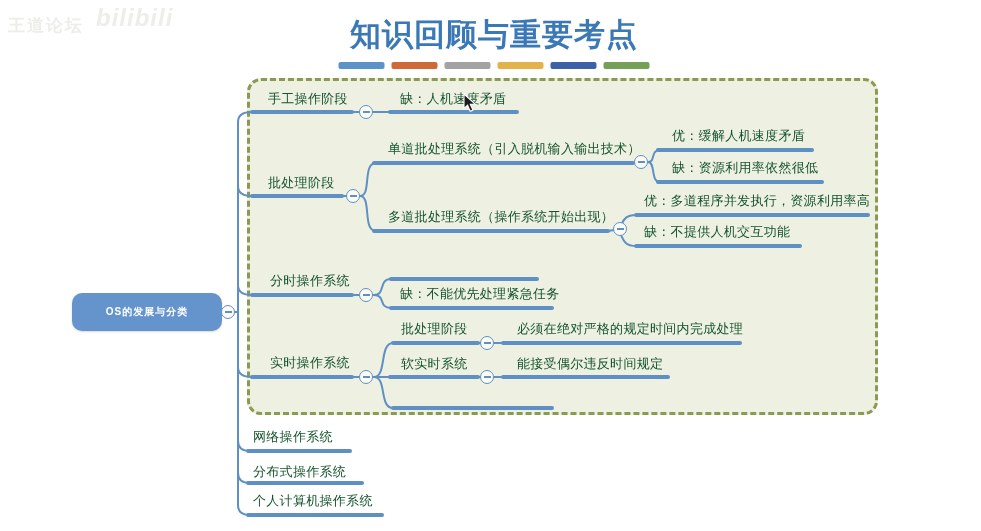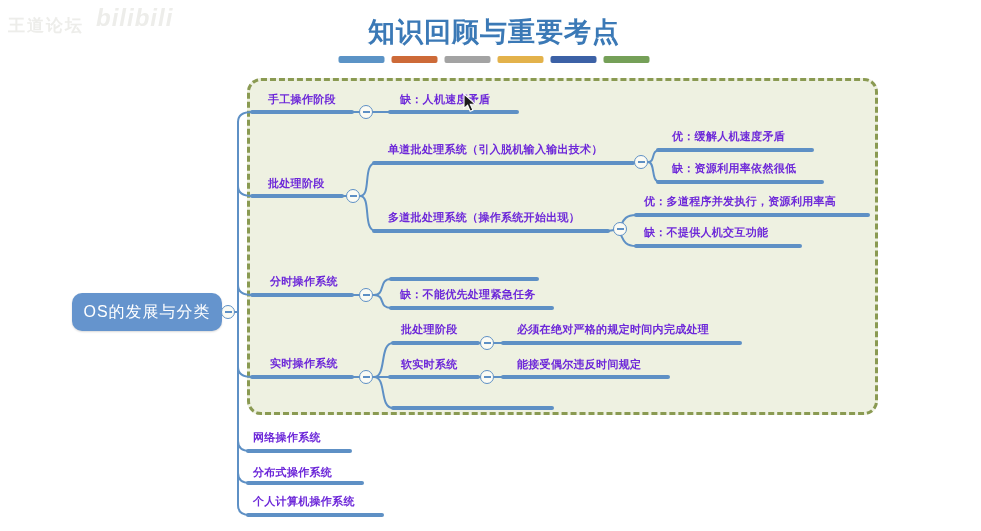--- a/index.html
+++ b/index.html
@@ -7,46 +7,46 @@
     position:relative;width:981px;height:531px;overflow:hidden;background:#ffffff;
     font-family:"Liberation Sans",sans-serif;
   }
   
   .wm{position:absolute;color:#ededea;font-weight:bold;white-space:nowrap;}
   #wm-site{left:8px;top:14px;font-size:17px;letter-spacing:2px;}
   #wm-brand{left:96px;top:4px;font-size:24px;font-style:italic;letter-spacing:1px;}
   
   #header{position:absolute;left:494px;top:14px;transform:translateX(-50%);text-align:center;}
   #page-title{
-    font-family:"Liberation Serif",serif;font-size:27px;font-weight:bold;
+    font-family:"Liberation Serif",serif;font-size:31px;font-weight:bold;
     color:var(--title,#3b79b6);letter-spacing:1px;white-space:nowrap;
   }
   #theme-bars{margin-top:6px;display:flex;gap:7px;justify-content:center;}
   .bar{width:46px;height:7px;border-radius:2px;background:#ccc;display:inline-block;}
   
   #highlight-box{
     position:absolute;left:247px;top:78px;width:631px;height:337px;
     border:3px dashed var(--box-border,#8a9a52);border-radius:14px;
     background:var(--box-fill,#eef1e1);box-sizing:border-box;
   }
   
   #connectors{position:absolute;left:0;top:0;}
   #connectors .thick path{stroke:var(--line,#5e90c5);stroke-width:4;fill:none;stroke-linecap:round;}
   #connectors .thin path{stroke:var(--line,#5e90c5);stroke-width:2;fill:none;stroke-linecap:round;}
   
   .lbl{
-    position:absolute;font-size:11px;font-weight:700;color:#6d28d9;
+    position:absolute;font-size:13px;font-weight:400;color:#14532d;
     letter-spacing:0.3px;white-space:nowrap;line-height:16px;
   }
   
   #root-node{
     position:absolute;left:72px;top:293px;width:150px;height:38px;
     background:var(--root-fill,#6594cd);border-radius:10px;
     display:flex;align-items:center;justify-content:center;
-    color:#fff;font-size:16px;font-weight:normal;letter-spacing:1px;
+    color:#fff;font-size:10px;font-weight:bold;letter-spacing:1px;
     box-shadow:0 1px 2px rgba(0,0,0,0.15);
   }
   
   .toggle{
     position:absolute;width:14px;height:14px;border-radius:50%;
     background:#fbfbf4;border:1.5px solid var(--line,#5e90c5);box-sizing:border-box;
     display:flex;align-items:center;justify-content:center;
   }
   .toggle::after{content:"";display:block;width:7px;height:2px;background:var(--line,#5e90c5);}
   

